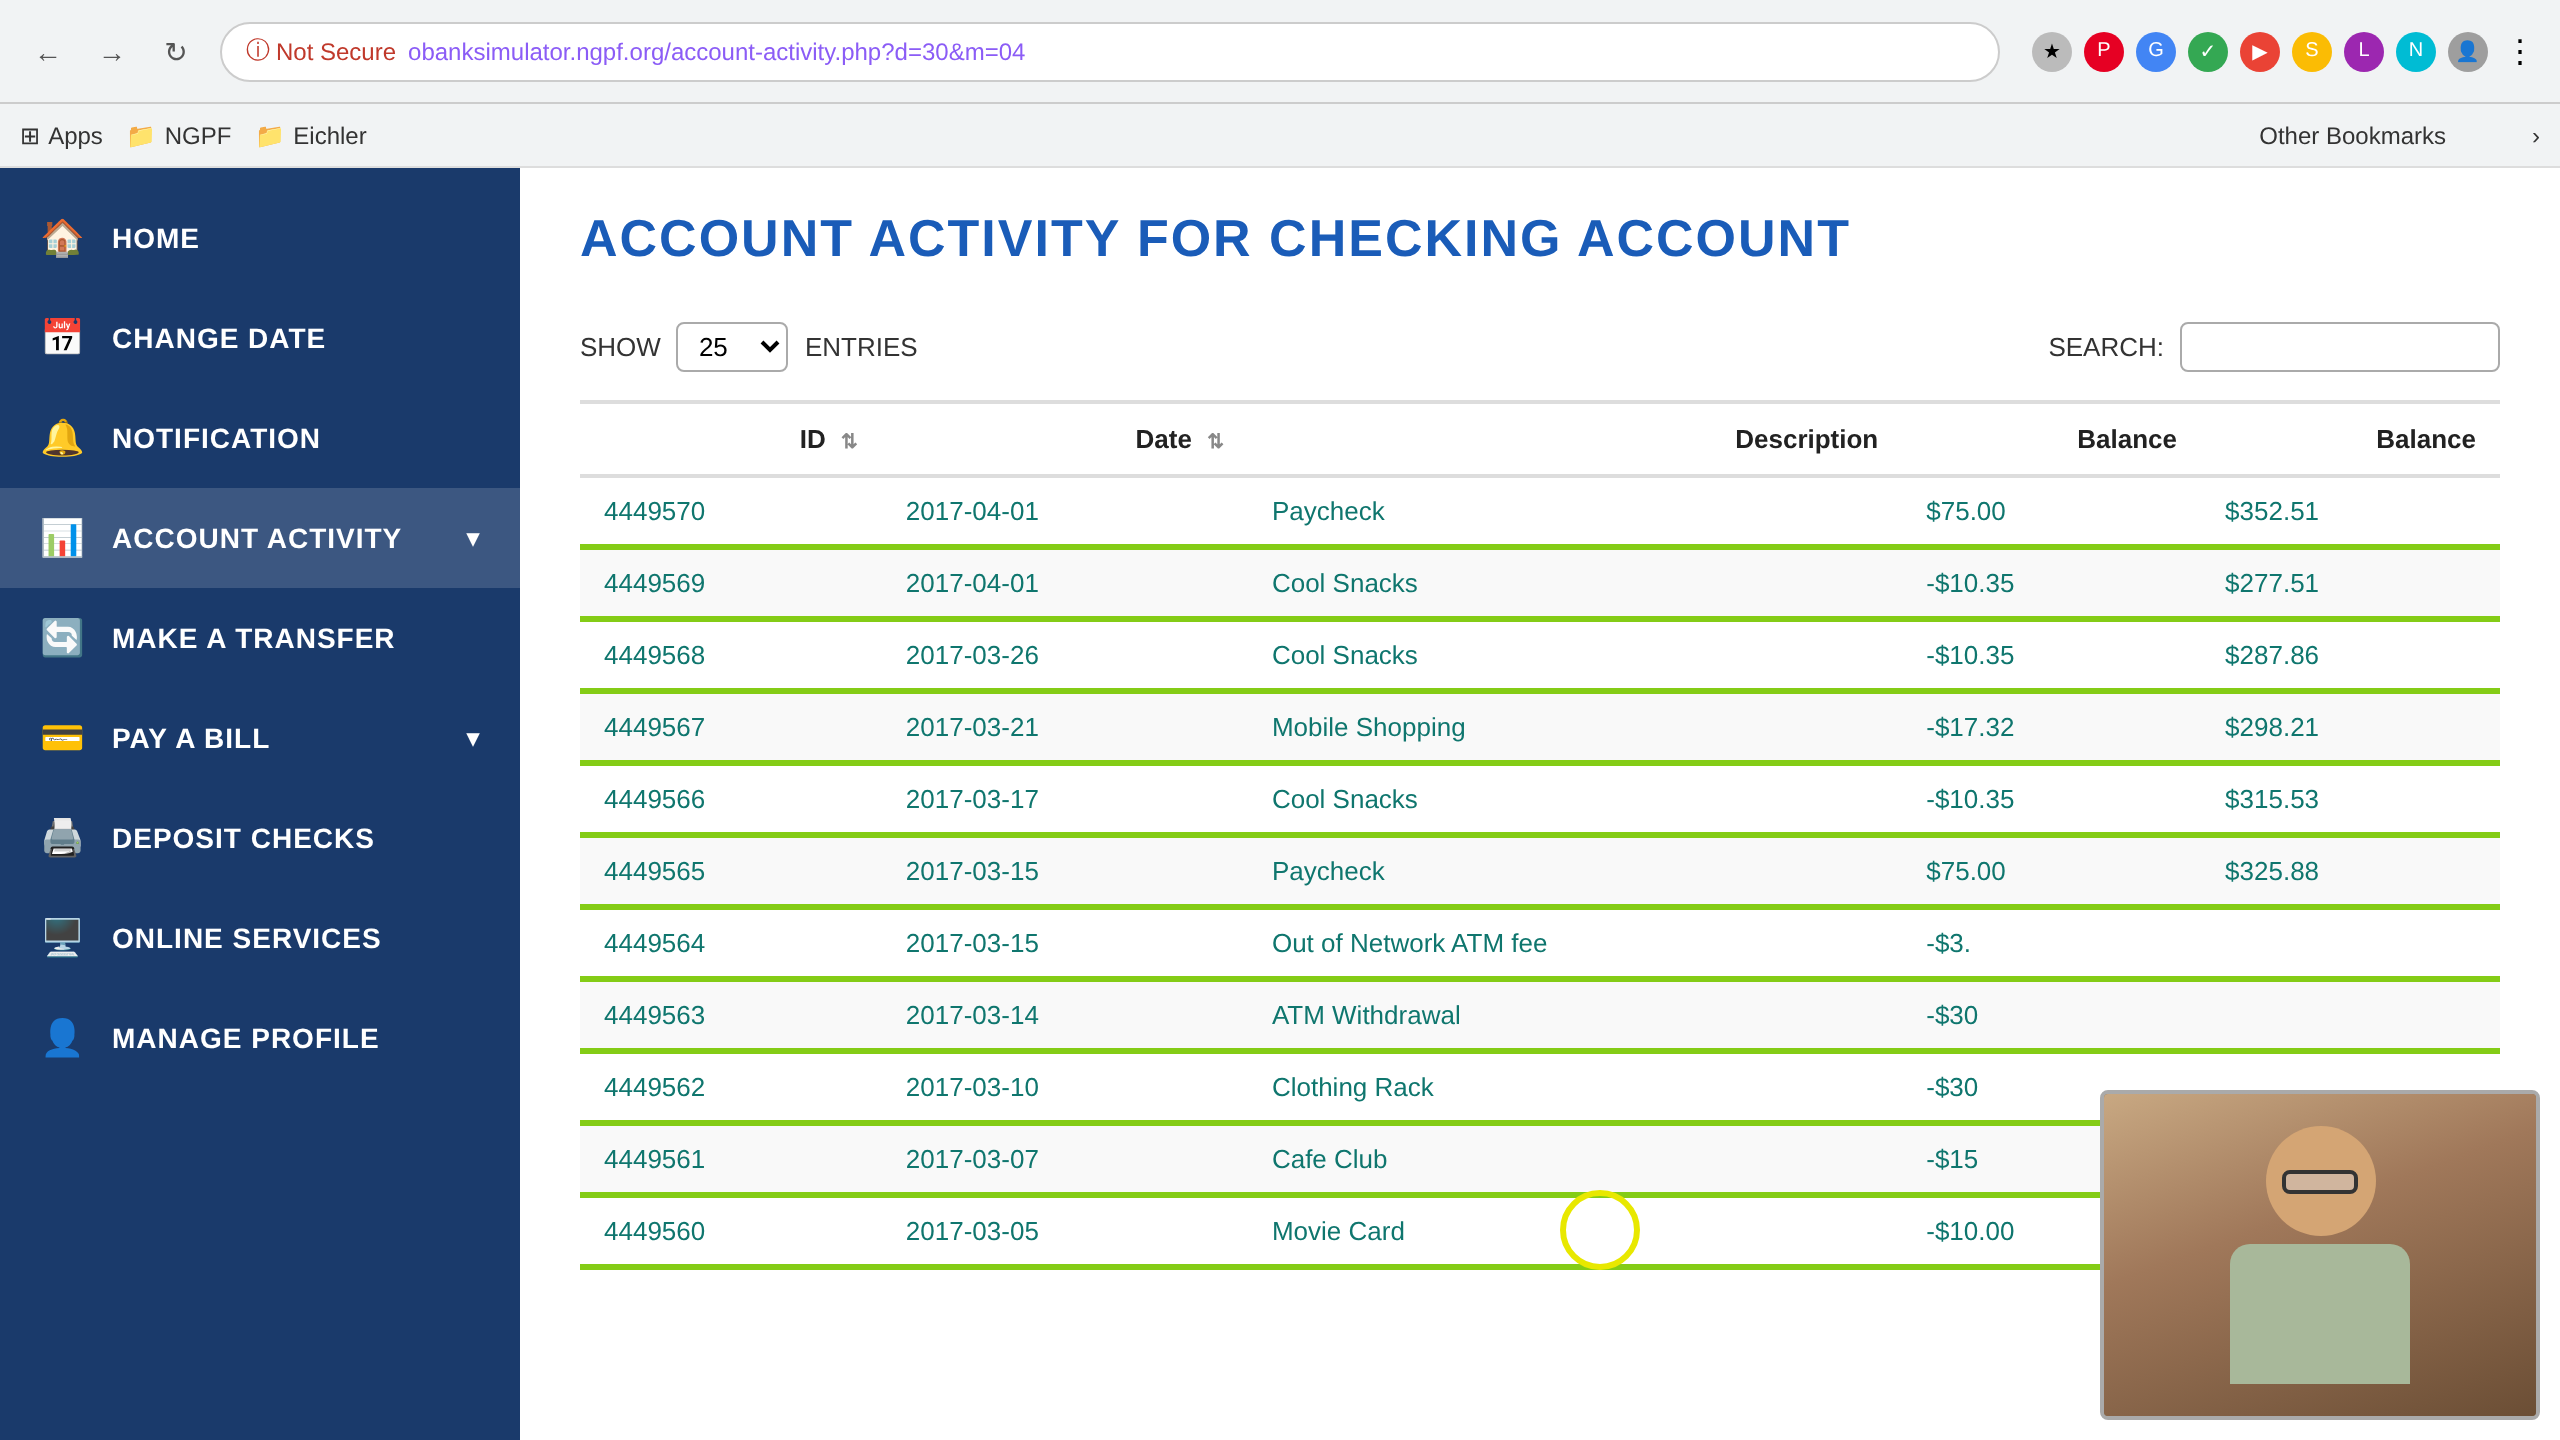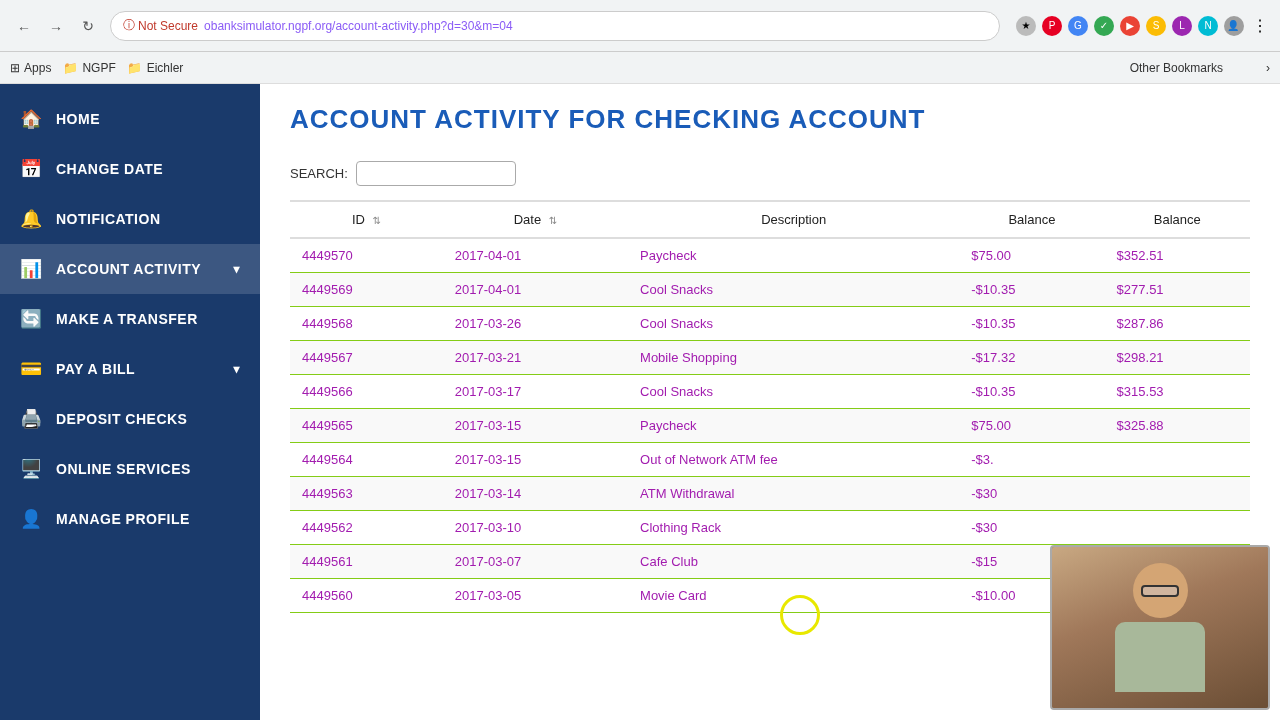--- a/index.html
+++ b/index.html
@@ -113,29 +113,29 @@
     .data-table {
       width: 100%;
       border-collapse: collapse;
       font-size: 13px;
     }
     .data-table th {
       background: white;
       border-bottom: 2px solid #ddd;
       border-top: 2px solid #ddd;
       padding: 10px 12px;
-      text-align: center;
-      font-weight: 400;
+      text-align: right;
+      font-weight: 700;
       color: #222;
     }
     .data-table th .sort-icon { margin-left: 4px; font-size: 10px; color: #888; }
     .data-table td {
       padding: 9px 12px;
-      border-bottom: 1px solid #84cc16;
-      color: #a21caf;
+      border-bottom: 3px solid #84cc16;
+      color: #0f766e;
     }
     .data-table tr:nth-child(even) td { background: #f9f9f9; }
 
     .amount-positive { color: #333; }
     .amount-negative { color: #333; }
 
     
     .video-overlay {
       position: fixed;
       bottom: 10px;
@@ -278,20 +278,30 @@
     <div class="sidebar-item">
       <span class="sidebar-icon">👤</span>
       <span>MANAGE PROFILE</span>
     </div>
   </nav>
 
   <main class="content">
     <h1 class="page-title">ACCOUNT ACTIVITY FOR CHECKING ACCOUNT</h1>
 
     <div class="table-controls">
+      <div class="show-entries">
+        <span>SHOW</span>
+        <select class="entries-select">
+          <option>25</option>
+          <option>10</option>
+          <option>50</option>
+          <option>100</option>
+        </select>
+        <span>ENTRIES</span>
+      </div>
       <div class="search-area">
         <span>SEARCH:</span>
         <input type="text" class="search-input" value="" style="">
       </div>
     </div>
 
     <table class="data-table">
       <thead>
         <tr>
           <th>

